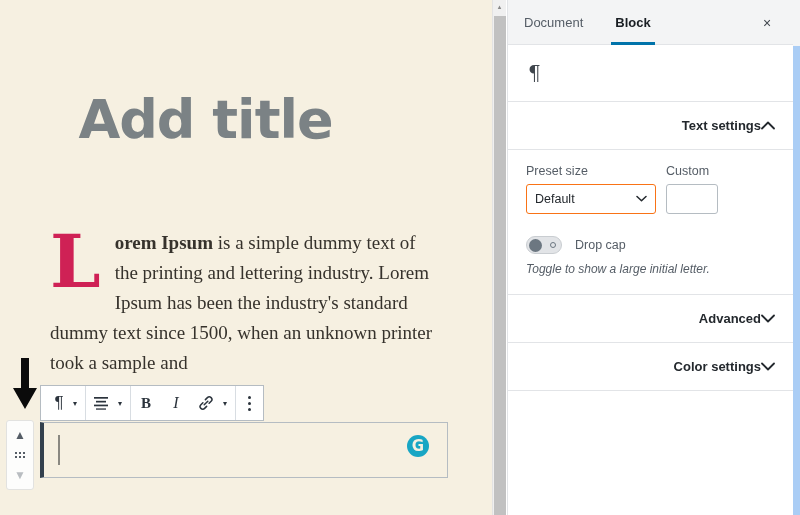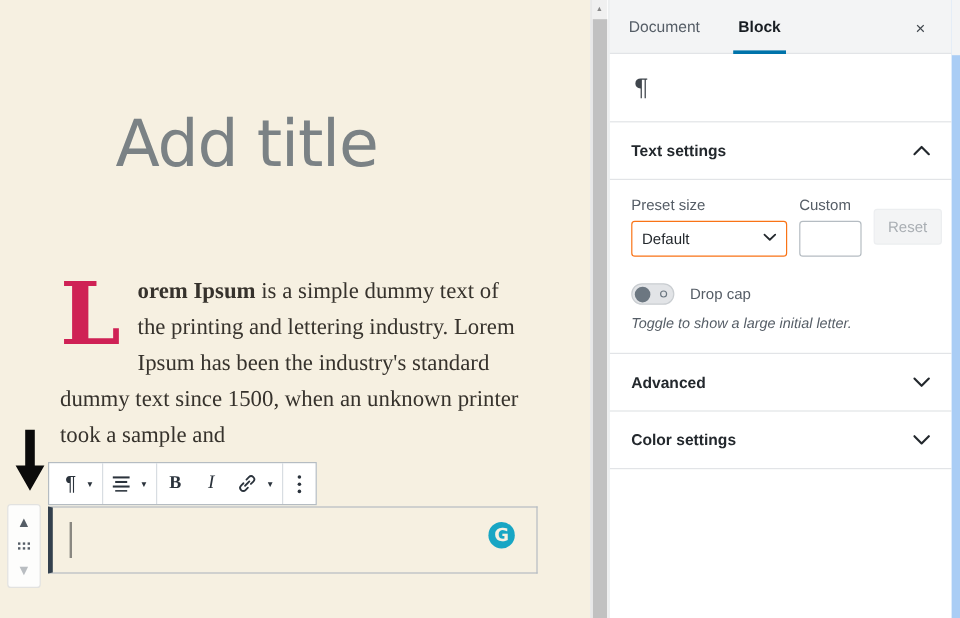--- a/index.html
+++ b/index.html
@@ -14,21 +14,21 @@
   
   .canvas {
     position: absolute; left: 0; top: 0;
     width: 492px; height: 515px;
     background: #f6f0e1;
     overflow: hidden;
   }
   .title-placeholder {
     position: absolute; left: 0; top: 88px;
     width: 411px; text-align: center;
-    font-size: 54px; font-weight: normal;
+    font-size: 54px; font-weight: bold;
     color: #7b8285; letter-spacing: -1px;
     font-family: "DejaVu Sans", sans-serif;
   }
   .para-block {
     position: absolute; left: 50px; top: 228px;
     width: 390px;
     font-family: "Liberation Serif", serif;
     font-size: 19px; line-height: 30px;
     color: #36322c;
   }
@@ -151,24 +151,23 @@
     display: flex; gap: 14px;
     padding: 16px 18px 18px 20px;
     border-bottom: 1px solid #e2e4e7;
     background: #fff;
   }
   .block-card .bc-icon { font-size: 20px; color: #40464d; line-height: 1; padding-top: 2px; font-family: "DejaVu Serif", serif; }
   .bc-title { font-size: 13.5px; color: #23282d; font-weight: bold; margin-bottom: 5px; }
   .bc-desc { font-size: 12.5px; color: #555d66; line-height: 1.45; }
 
   .panel-head {
-    display: flex; align-items: center; justify-content: space-between;
+    display: flex; align-items: center; justify-content: flex-end;
     padding: 0 18px; height: 48px;
     border-bottom: 1px solid #e2e4e7;
-    gap: 28px;
   }
   .panel-head .ph-title { font-size: 13px; color: #23282d; font-weight: bold; }
   .panel-head .ph-chev { font-size: 13px; color: #23282d; }
 
   .panel-body { padding: 14px 18px 18px 18px; border-bottom: 1px solid #e2e4e7; }
   .size-row { display: flex; align-items: center; gap: 10px; }
   .fld-label { font-size: 12.5px; color: #555d66; margin-bottom: 6px; display: block; }
   .sel-wrap { position: relative; width: 130px; }
   .sel-box {
     width: 130px; height: 30px;
@@ -332,21 +331,20 @@
               <svg width="11" height="7" viewBox="0 0 11 7">
                   <path d="M1 1.5 L5.5 5.8 L10 1.5" stroke="#23282d" stroke-width="1.5" fill="none" stroke-linecap="round" stroke-linejoin="round"></path>
                 </svg>
             </span>
           </div>
         </div>
         <div>
           <label class="fld-label">Custom</label>
           <input class="num-box" type="text" value="" style="">
         </div>
-        <div class="reset-btn">Reset</div>
       </div>
 
       <div class="toggle-row">
         <div class="toggle">
           <div class="knob"></div>
           <div class="off-o"></div>
         </div>
         <span class="toggle-label">Drop cap</span>
       </div>
       <div class="toggle-help">Toggle to show a large initial letter.</div>

